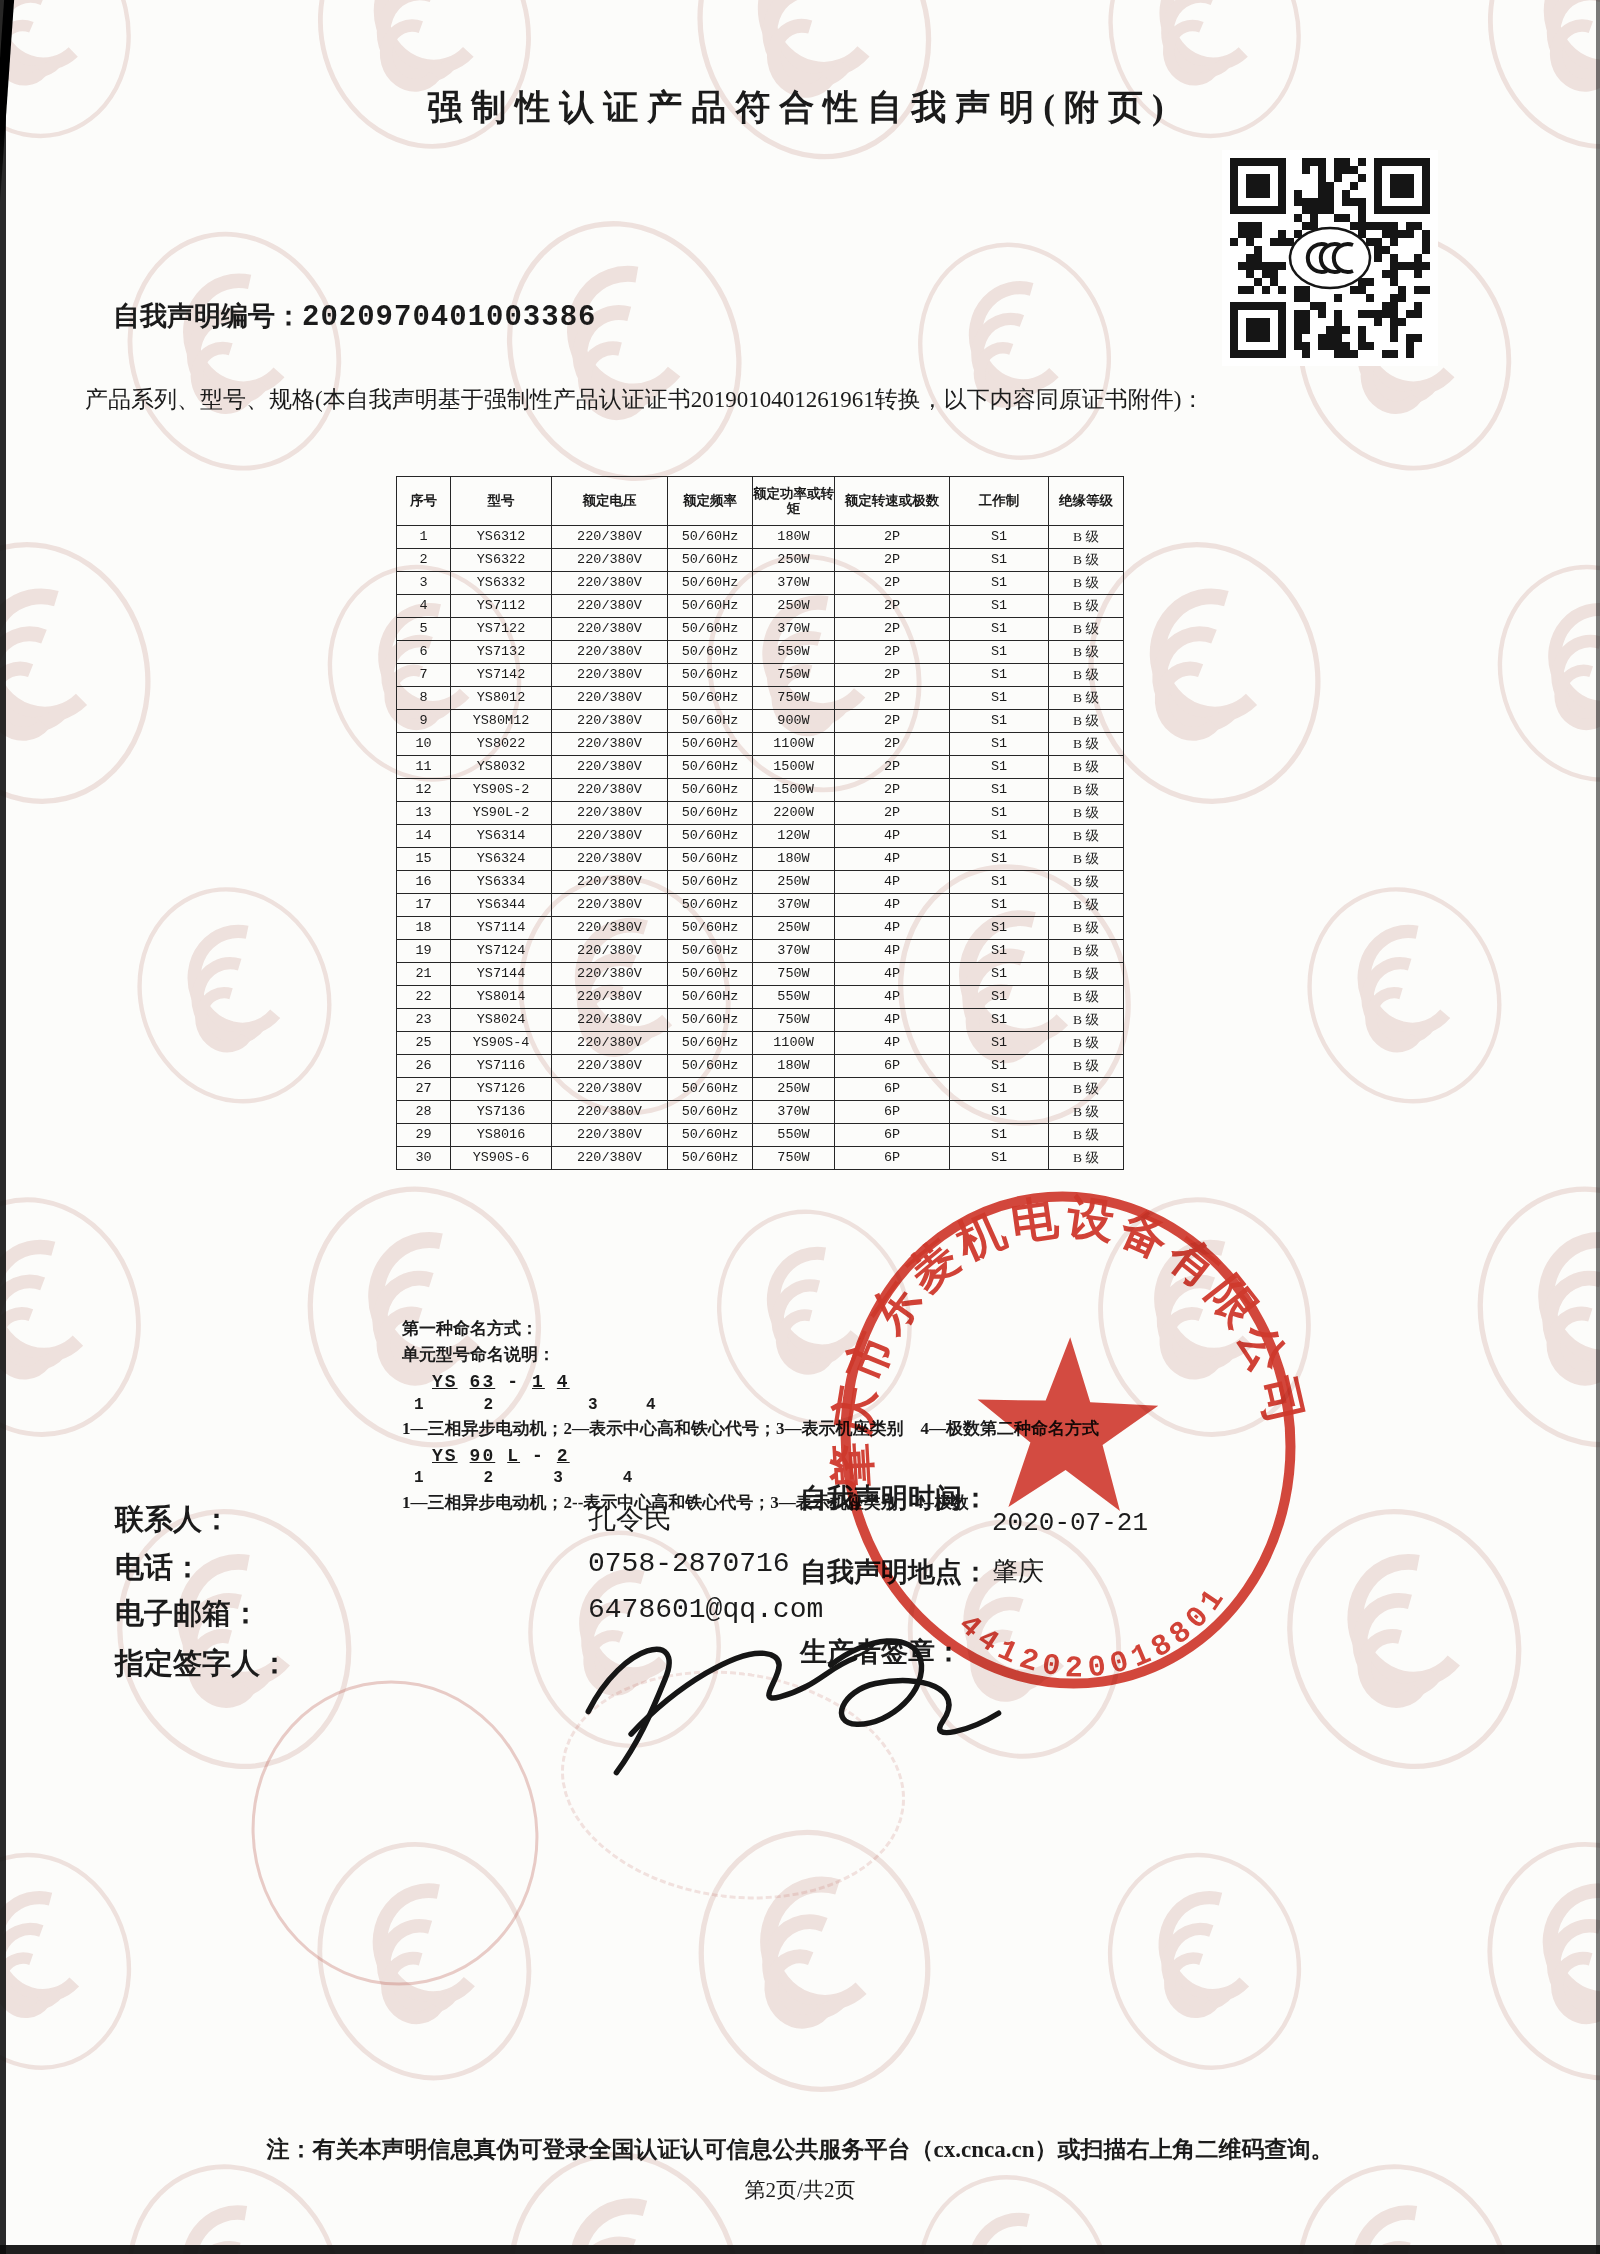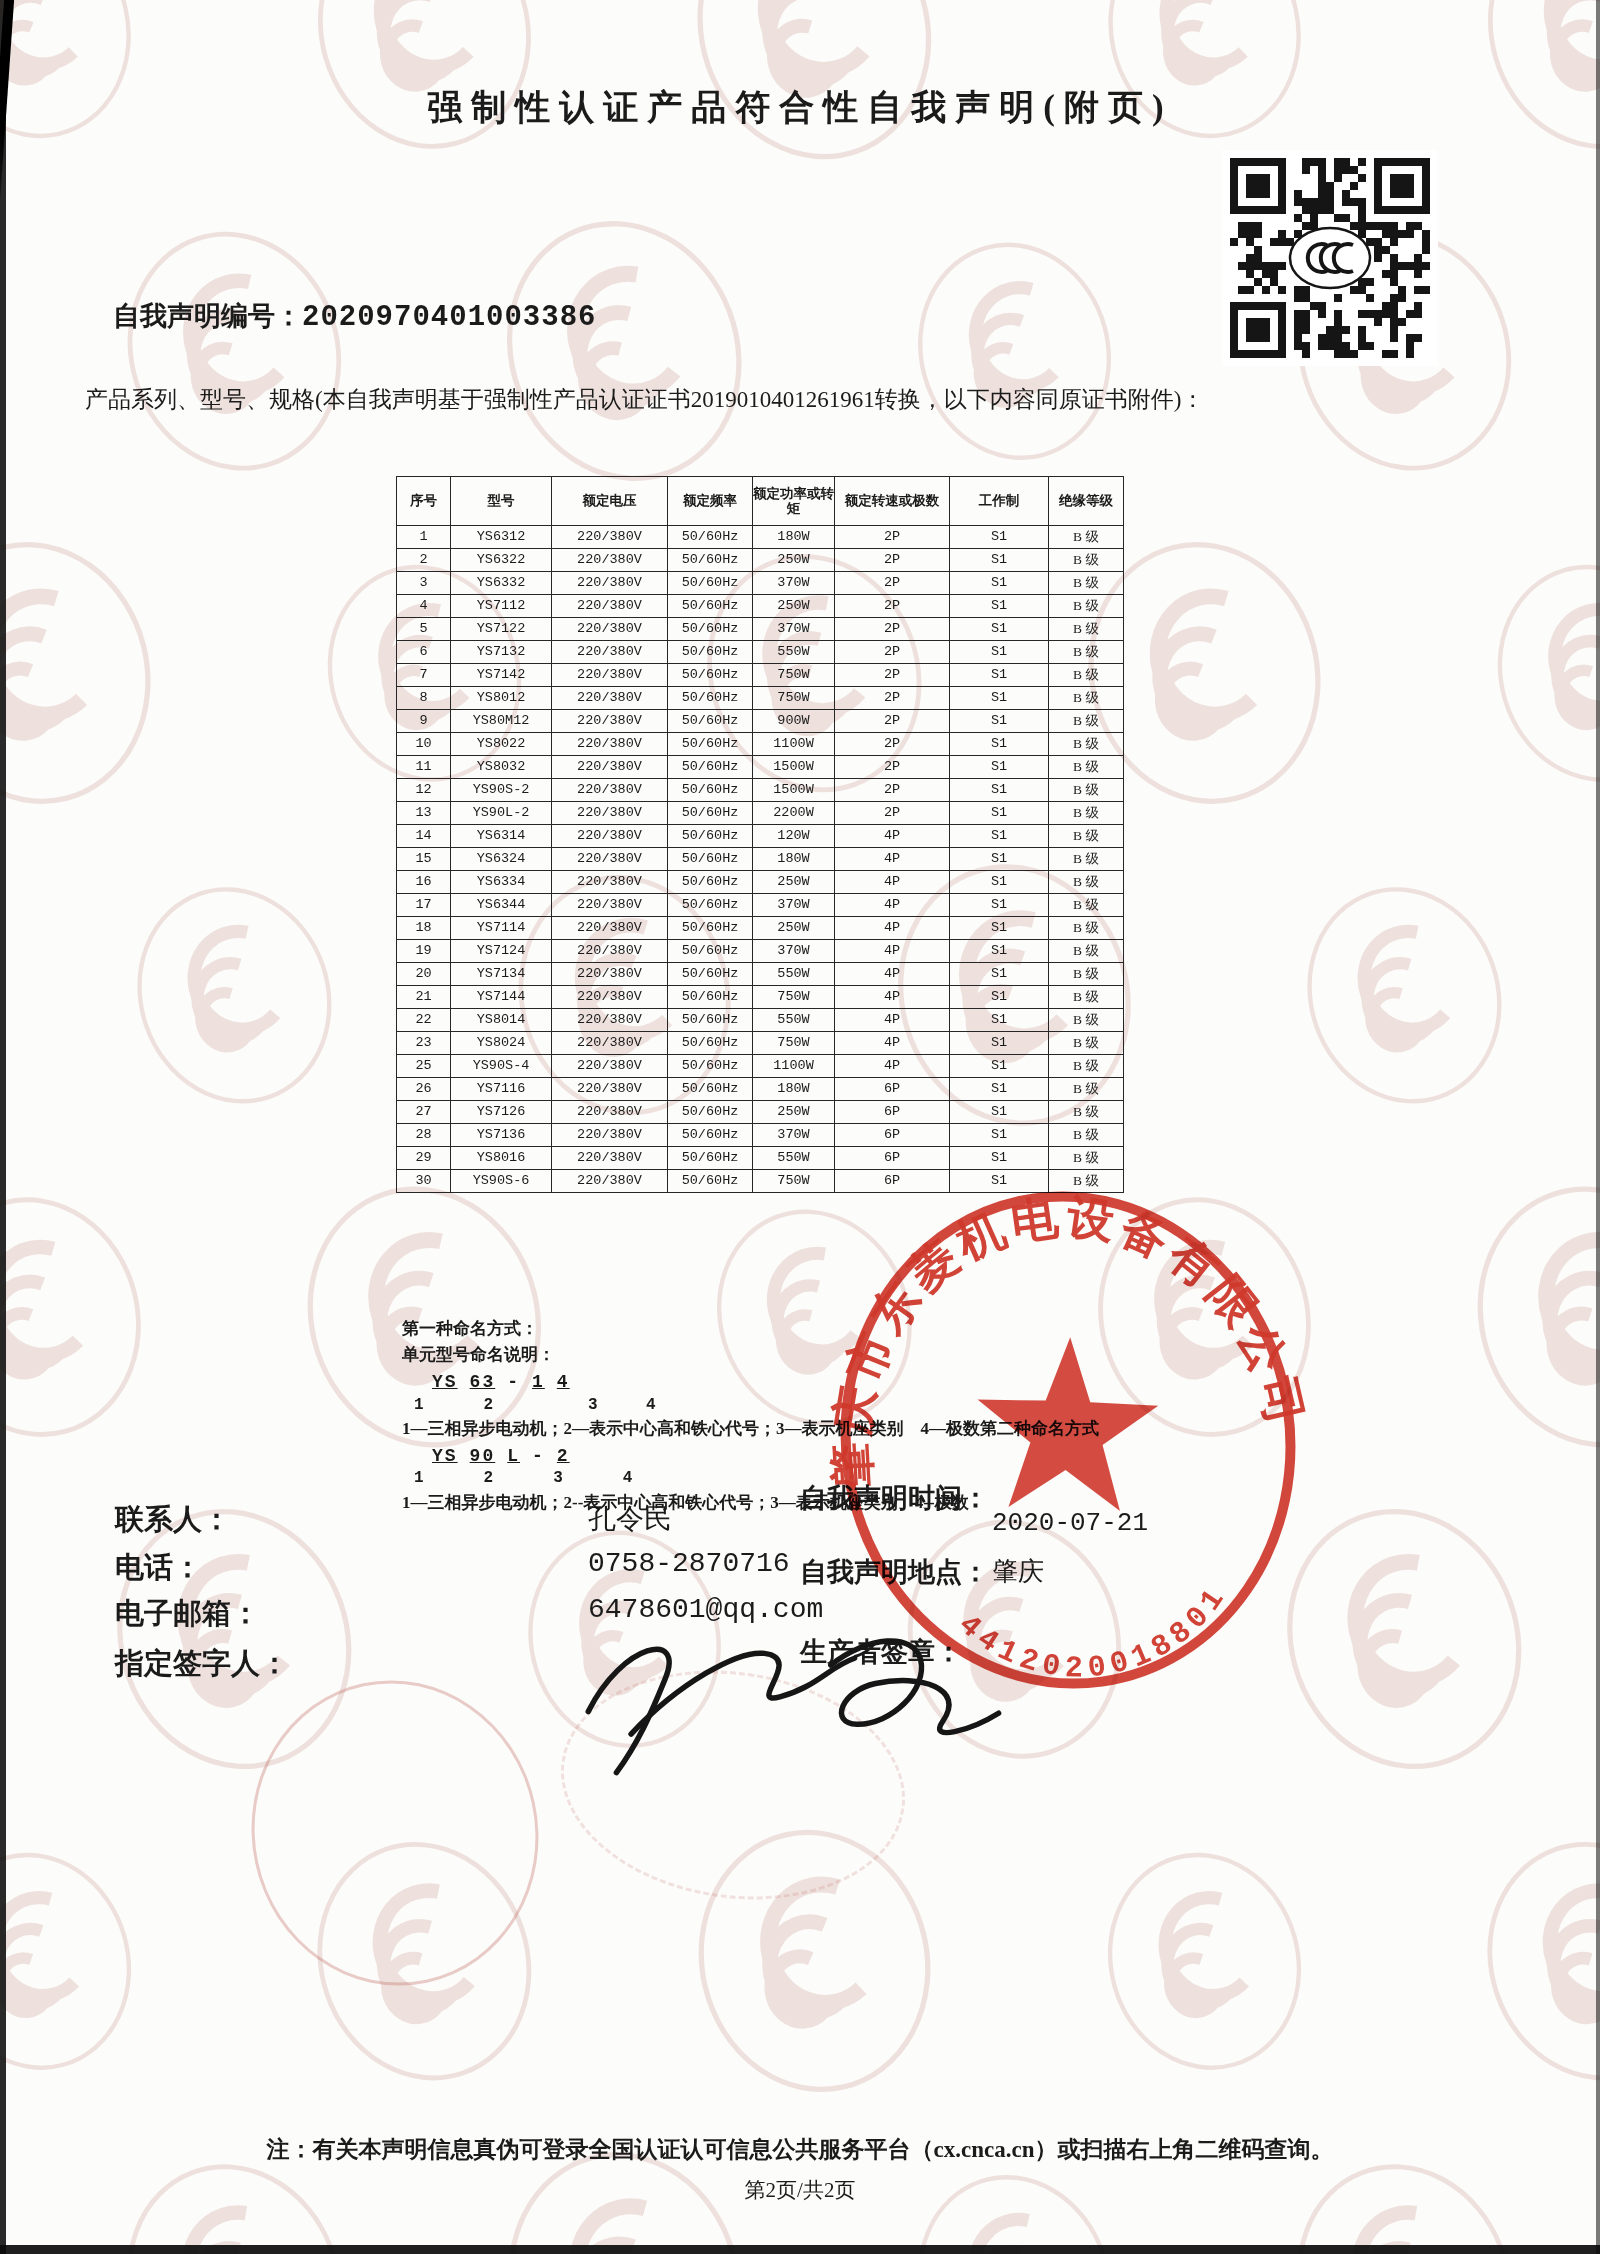--- a/index.html
+++ b/index.html
@@ -772,30 +772,20 @@
           <td>19</td>
           <td>YS7124</td>
           <td>220/380V</td>
           <td>50/60Hz</td>
           <td>370W</td>
           <td>4P</td>
           <td>S1</td>
           <td class="cn">B 级</td>
         </tr>
         <tr>
-          <td>20</td>
-          <td>YS7134</td>
-          <td>220/380V</td>
-          <td>50/60Hz</td>
-          <td>550W</td>
-          <td>4P</td>
-          <td>S1</td>
-          <td class="cn">B 级</td>
-        </tr>
-        <tr>
           <td>21</td>
           <td>YS7144</td>
           <td>220/380V</td>
           <td>50/60Hz</td>
           <td>750W</td>
           <td>4P</td>
           <td>S1</td>
           <td class="cn">B 级</td>
         </tr>
         <tr>

